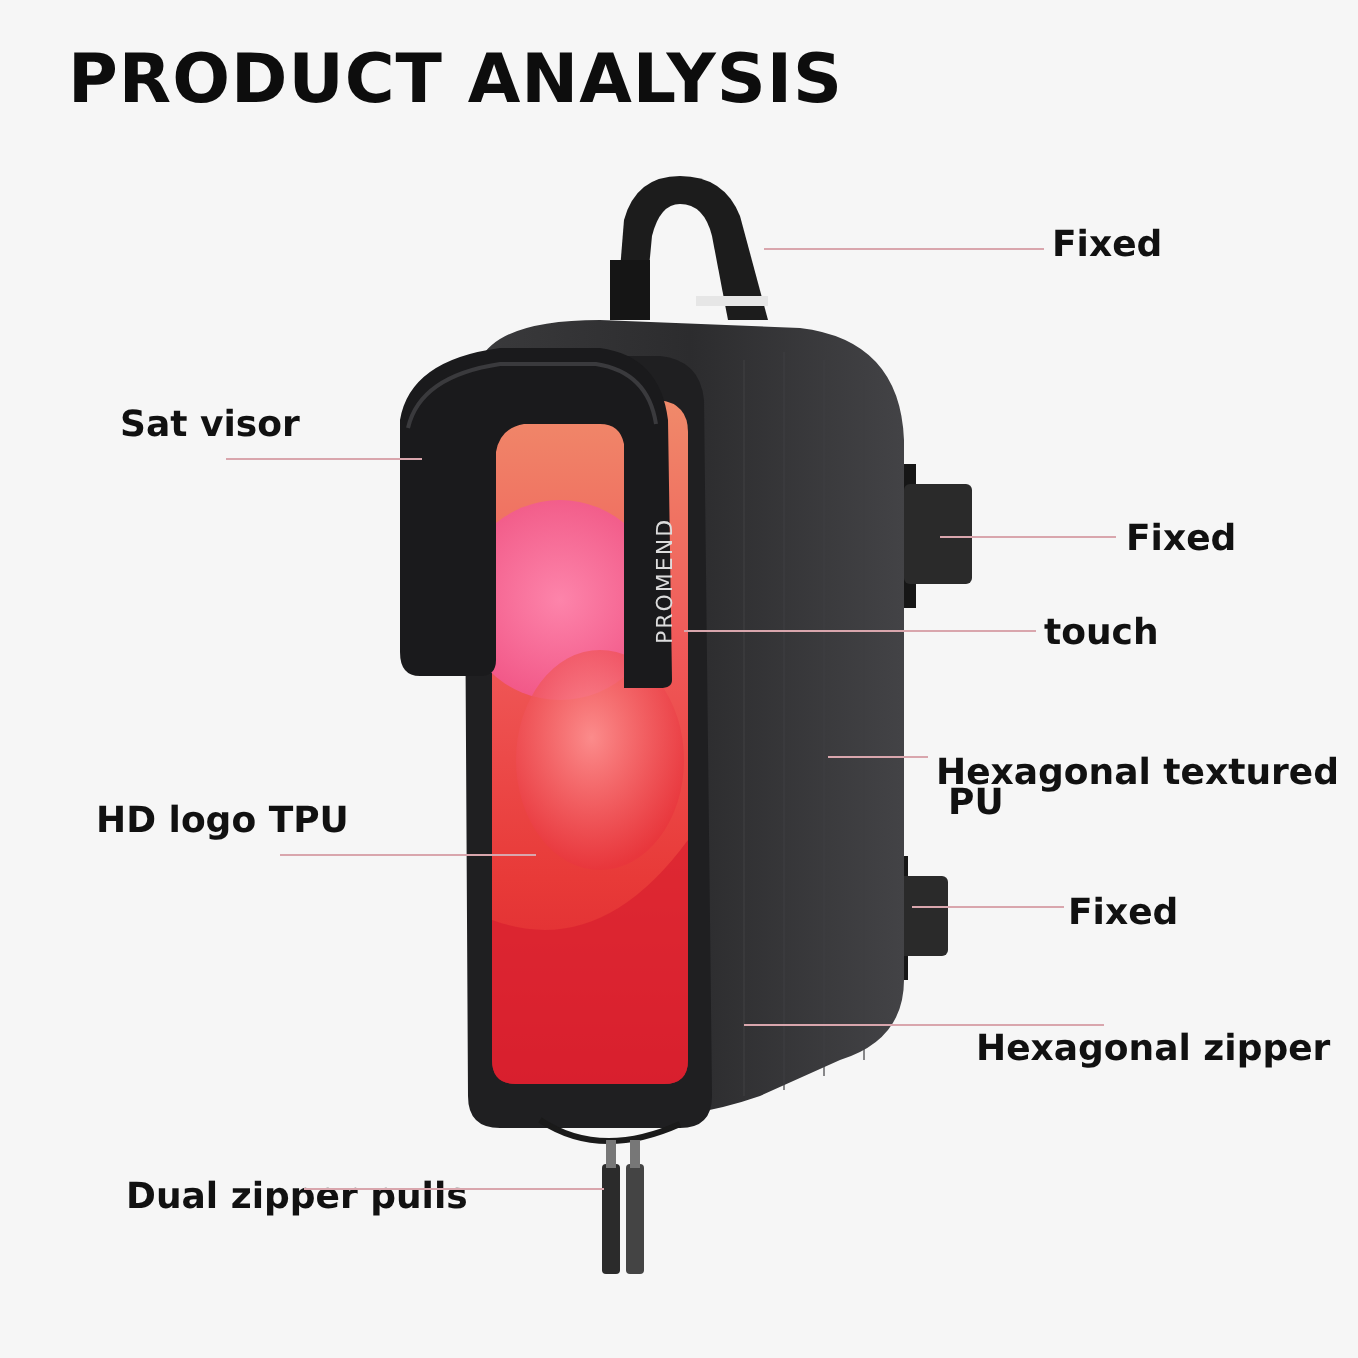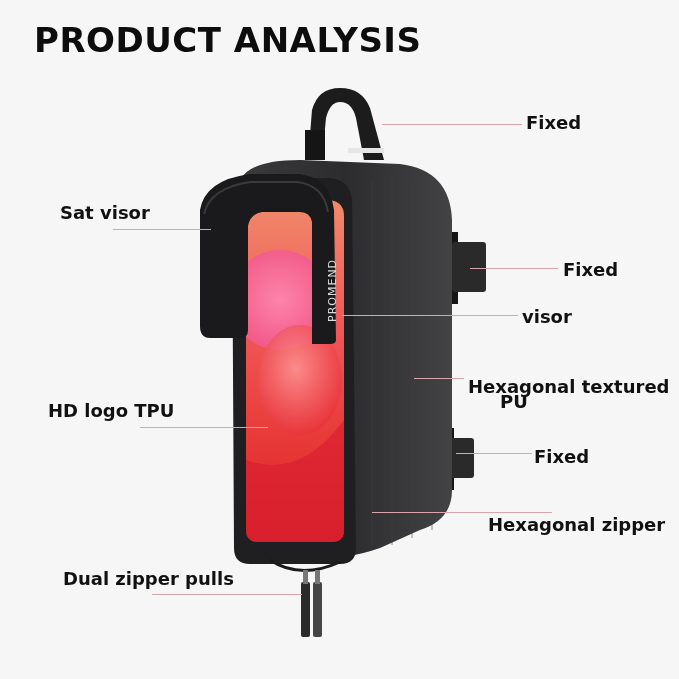--- a/index.html
+++ b/index.html
@@ -113,29 +113,29 @@
 <div class="leader" style="left:382px; top:124px; width:140px;"></div>
 <div class="label" style="left:526px; top:112px;">Fixed</div>
 
 <div class="label" style="left:60px; top:202px;">Sat visor</div>
 <div class="leader" style="left:113px; top:229px; width:98px;"></div>
 
 <div class="leader" style="left:470px; top:268px; width:88px;"></div>
 <div class="label" style="left:563px; top:259px;">Fixed</div>
 
 <div class="leader" style="left:342px; top:315px; width:176px;"></div>
-<div class="label" style="left:522px; top:306px;">visor</div>
+<div class="label" style="left:522px; top:306px;">touch</div>
 
 <div class="leader" style="left:414px; top:378px; width:50px;"></div>
 <div class="label" style="left:468px; top:376px;">Hexagonal textured</div>
-<div class="label" style="left:500px; top:391px;">PU</div>
+<div class="label" style="left:474px; top:391px;">PU</div>
 
 <div class="label" style="left:48px; top:400px;">HD logo TPU</div>
 <div class="leader" style="left:140px; top:427px; width:128px;"></div>
 
 <div class="leader" style="left:456px; top:453px; width:76px;"></div>
 <div class="label" style="left:534px; top:446px;">Fixed</div>
 
 <div class="leader" style="left:372px; top:512px; width:180px;"></div>
 <div class="label" style="left:488px; top:514px;">Hexagonal zipper</div>
 
-<div class="label" style="left:63px; top:568px;">Dual zipper pulls</div>
+<div class="label" style="left:63px; top:588px;">Dual zipper pulls</div>
 <div class="leader" style="left:152px; top:594px; width:150px;"></div>
 
 </body></html>

